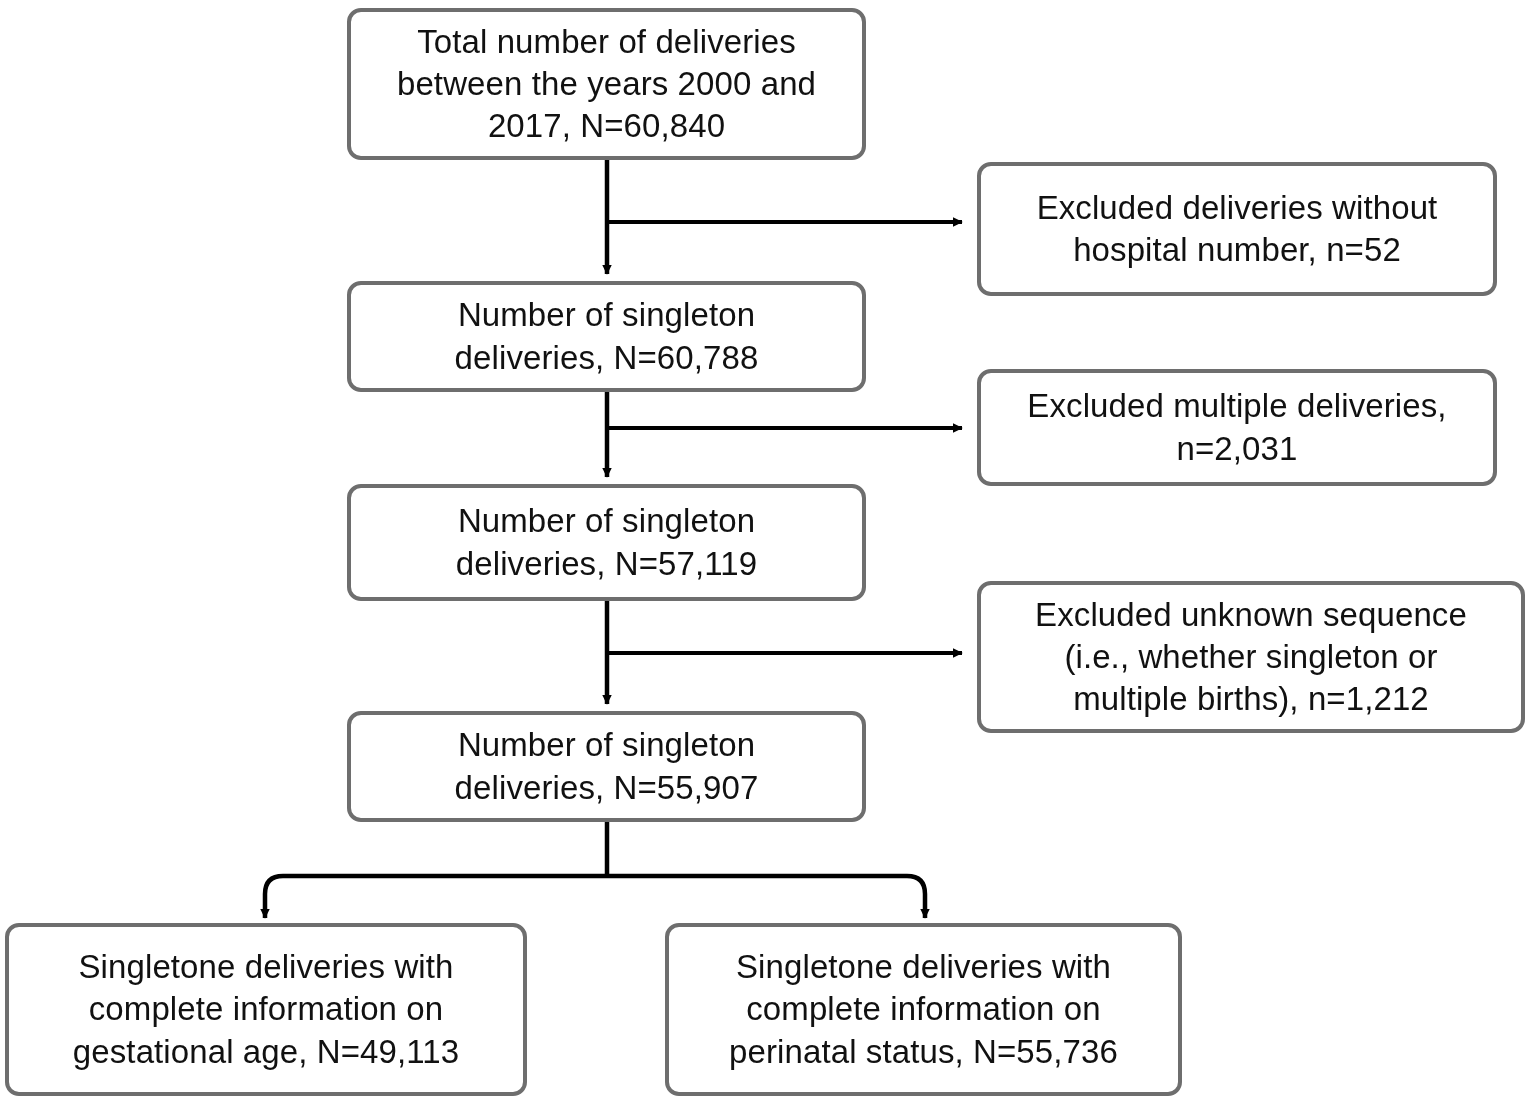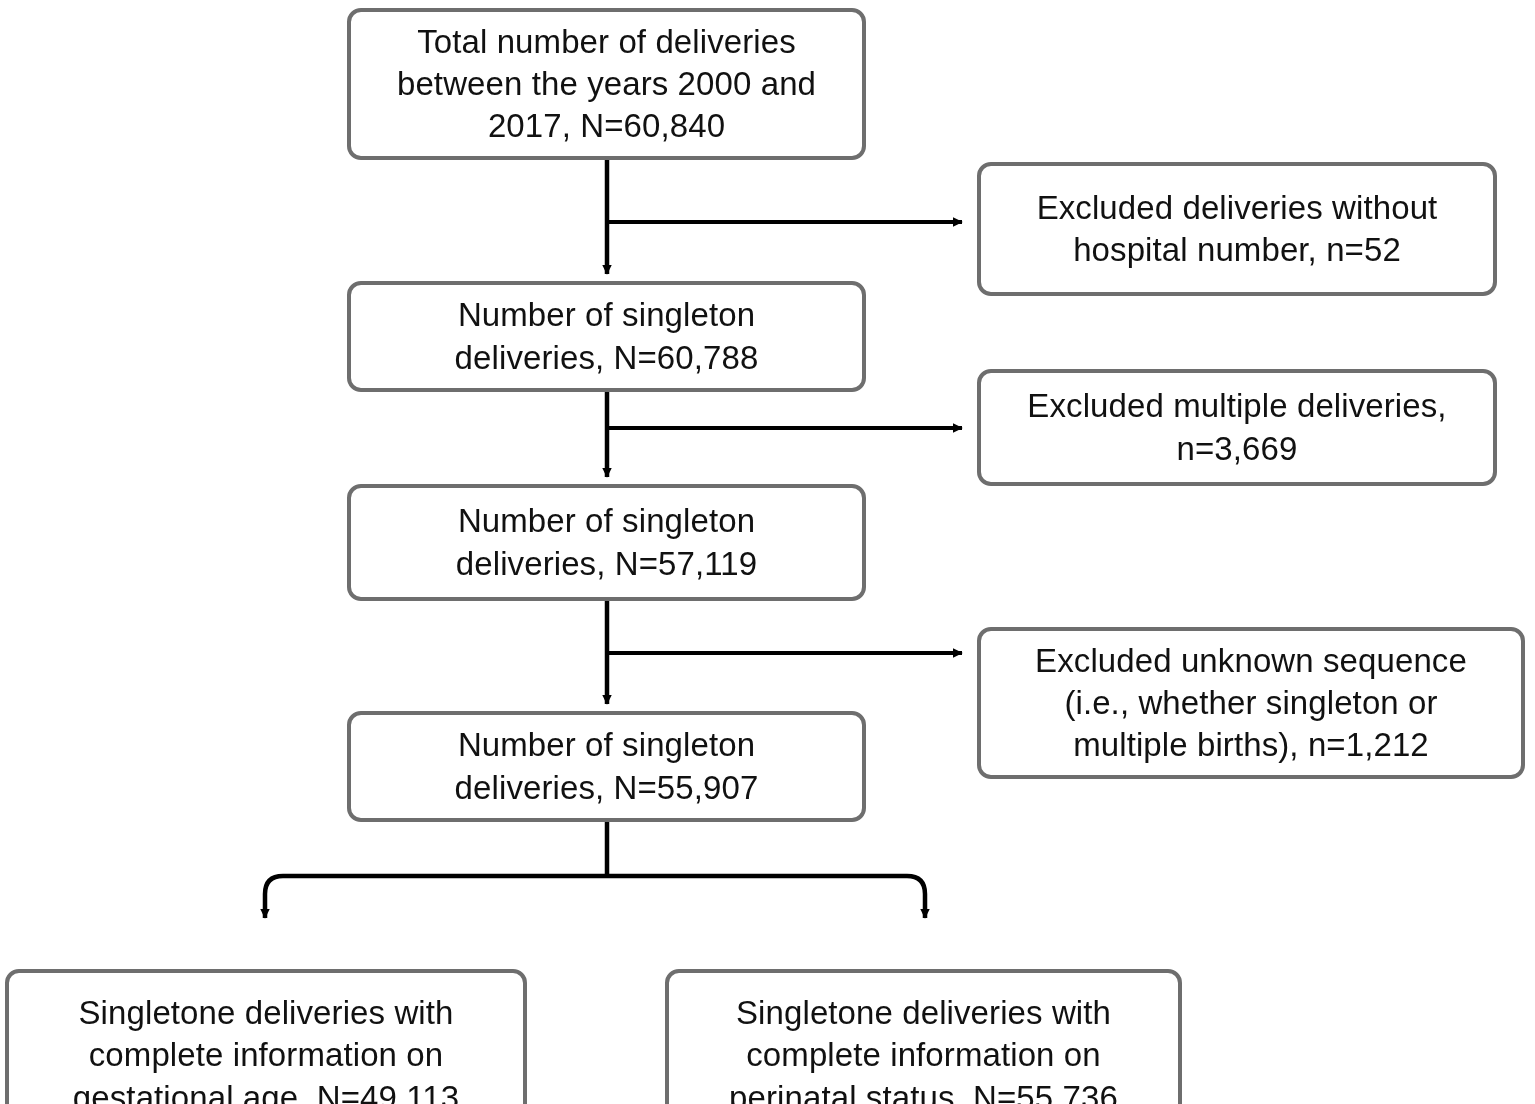--- a/index.html
+++ b/index.html
@@ -32,21 +32,21 @@
     align-items: center;
     justify-content: center;
     text-align: center;
     color: #111111;
     font-size: 33px;
     line-height: 1.28;
     letter-spacing: 0.1px;
     padding: 4px 26px;
     white-space: pre-line;
   }
-  .node-box.small-pad { padding: 4px 16px; margin-top: 46px; }
+  .node-box.small-pad { padding: 4px 16px; }
 </style>
 </head>
 <body>
 
 <div id="chart-root">
 
   <svg id="flow-svg" viewBox="0 0 1535 1104" xmlns="http://www.w3.org/2000/svg">
     <defs>
       <marker id="arrowhead" markerWidth="11" markerHeight="11" refX="9.4" refY="5.5" orient="auto" markerUnits="userSpaceOnUse">
         <path d="M 0 0.6 L 10.2 5.5 L 0 10.4 z" fill="#000000"></path>
@@ -82,21 +82,21 @@
   <div class="node-box" style="left:347px; top:484px; width:519px; height:117px;">Number of singleton
 deliveries, N=57,119</div>
 
   <div class="node-box" style="left:347px; top:711px; width:519px; height:111px;">Number of singleton
 deliveries, N=55,907</div>
 
   <div class="node-box" style="left:977px; top:162px; width:520px; height:134px;">Excluded deliveries without
 hospital number, n=52</div>
 
   <div class="node-box" style="left:977px; top:369px; width:520px; height:117px;">Excluded multiple deliveries,
-n=3,669</div>
+n=2,031</div>
 
   <div class="node-box small-pad" style="left:977px; top:581px; width:548px; height:152px;">Excluded unknown sequence
 (i.e., whether singleton or
 multiple births), n=1,212</div>
 
   <div class="node-box small-pad" style="left:5px; top:923px; width:522px; height:173px;">Singletone deliveries with
 complete information on
 gestational age, N=49,113</div>
 
   <div class="node-box small-pad" style="left:665px; top:923px; width:517px; height:173px;">Singletone deliveries with

